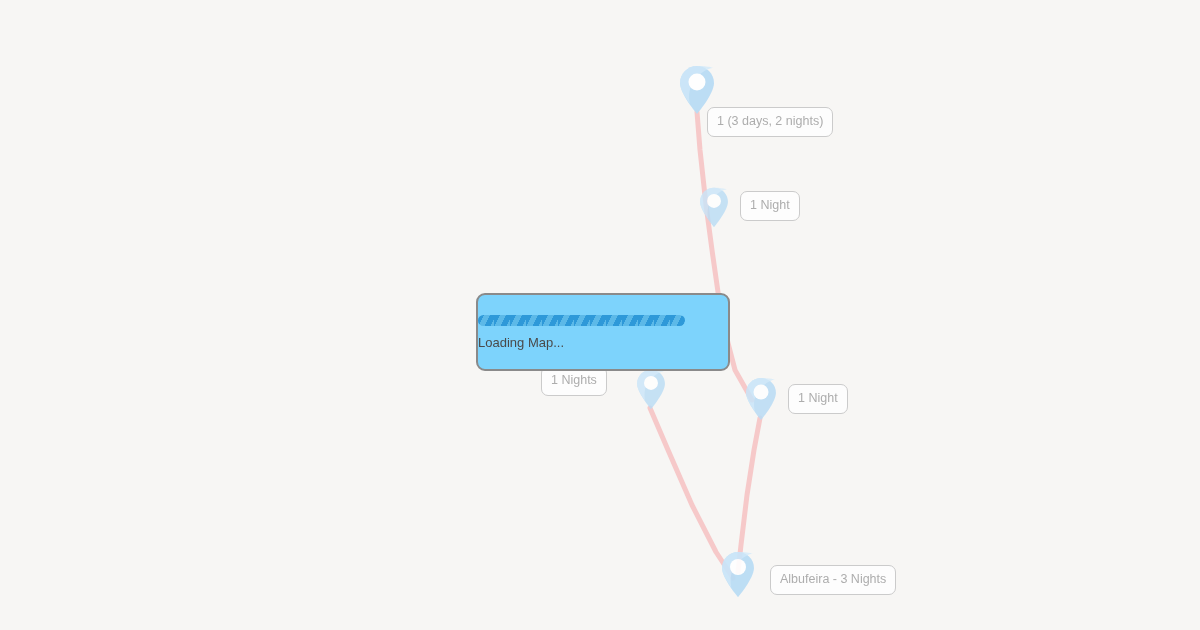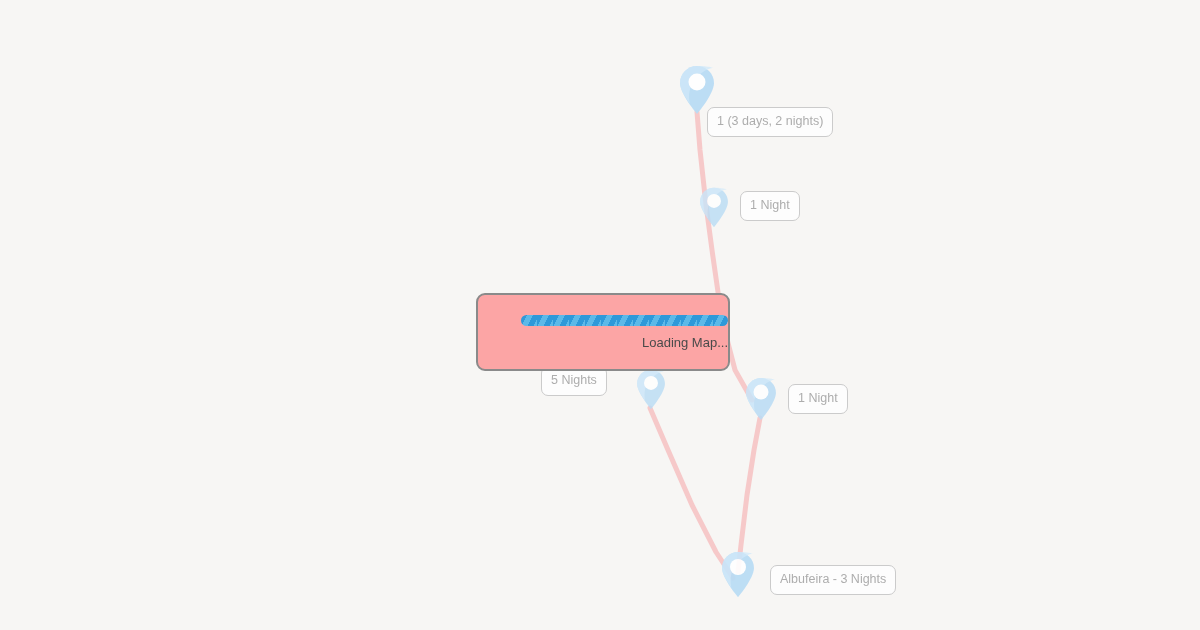--- a/index.html
+++ b/index.html
@@ -55,26 +55,26 @@
   }
 
   
   #loading-dialog {
     position: absolute;
     left: 476px;
     top: 293px;
     width: 254px;
     height: 78px;
     box-sizing: border-box;
-    background: #fca5a5;
+    background: #7dd3fc;
     border: 2px solid #8a8a8a;
     border-radius: 9px;
     display: flex;
     flex-direction: column;
-    align-items: flex-end;
+    align-items: flex-start;
     justify-content: center;
     z-index: 50;
   }
   #progress-bar {
     width: 207px;
     height: 11px;
     border-radius: 6px;
     overflow: hidden;
     background-color: #3aa3dd;
     background-image: linear-gradient(
@@ -152,21 +152,21 @@
         <path d="M18 1 C8.6 1 1 8.6 1 18 C1 24 6 32 11 39 C9 30 10 18 20 10 C26 5 31 3 34 3 C31 1.6 25 1 18 1 Z" fill="#cfe8f9" opacity="0.75"></path>
         <circle cx="18" cy="17" r="8.5" fill="#ffffff"></circle>
       </svg>
     </span>
   </div>
 
   <div class="map-label" style="left:707px; top:107px;">1 (3 days, 2 nights)</div>
 
   <div class="map-label" style="left:740px; top:191px;">1 Night</div>
 
-  <div class="map-label" style="left:541px; top:366px;">5 Nights</div>
+  <div class="map-label" style="left:541px; top:366px;">1 Nights</div>
 
   <div class="map-label" style="left:788px; top:384px;">1 Night</div>
 
   <div class="map-label" style="left:770px; top:565px;">Albufeira - 3 Nights</div>
 
   <div id="loading-dialog">
     <div id="progress-bar"></div>
     <div id="loading-text">Loading Map...</div>
   </div>
 

